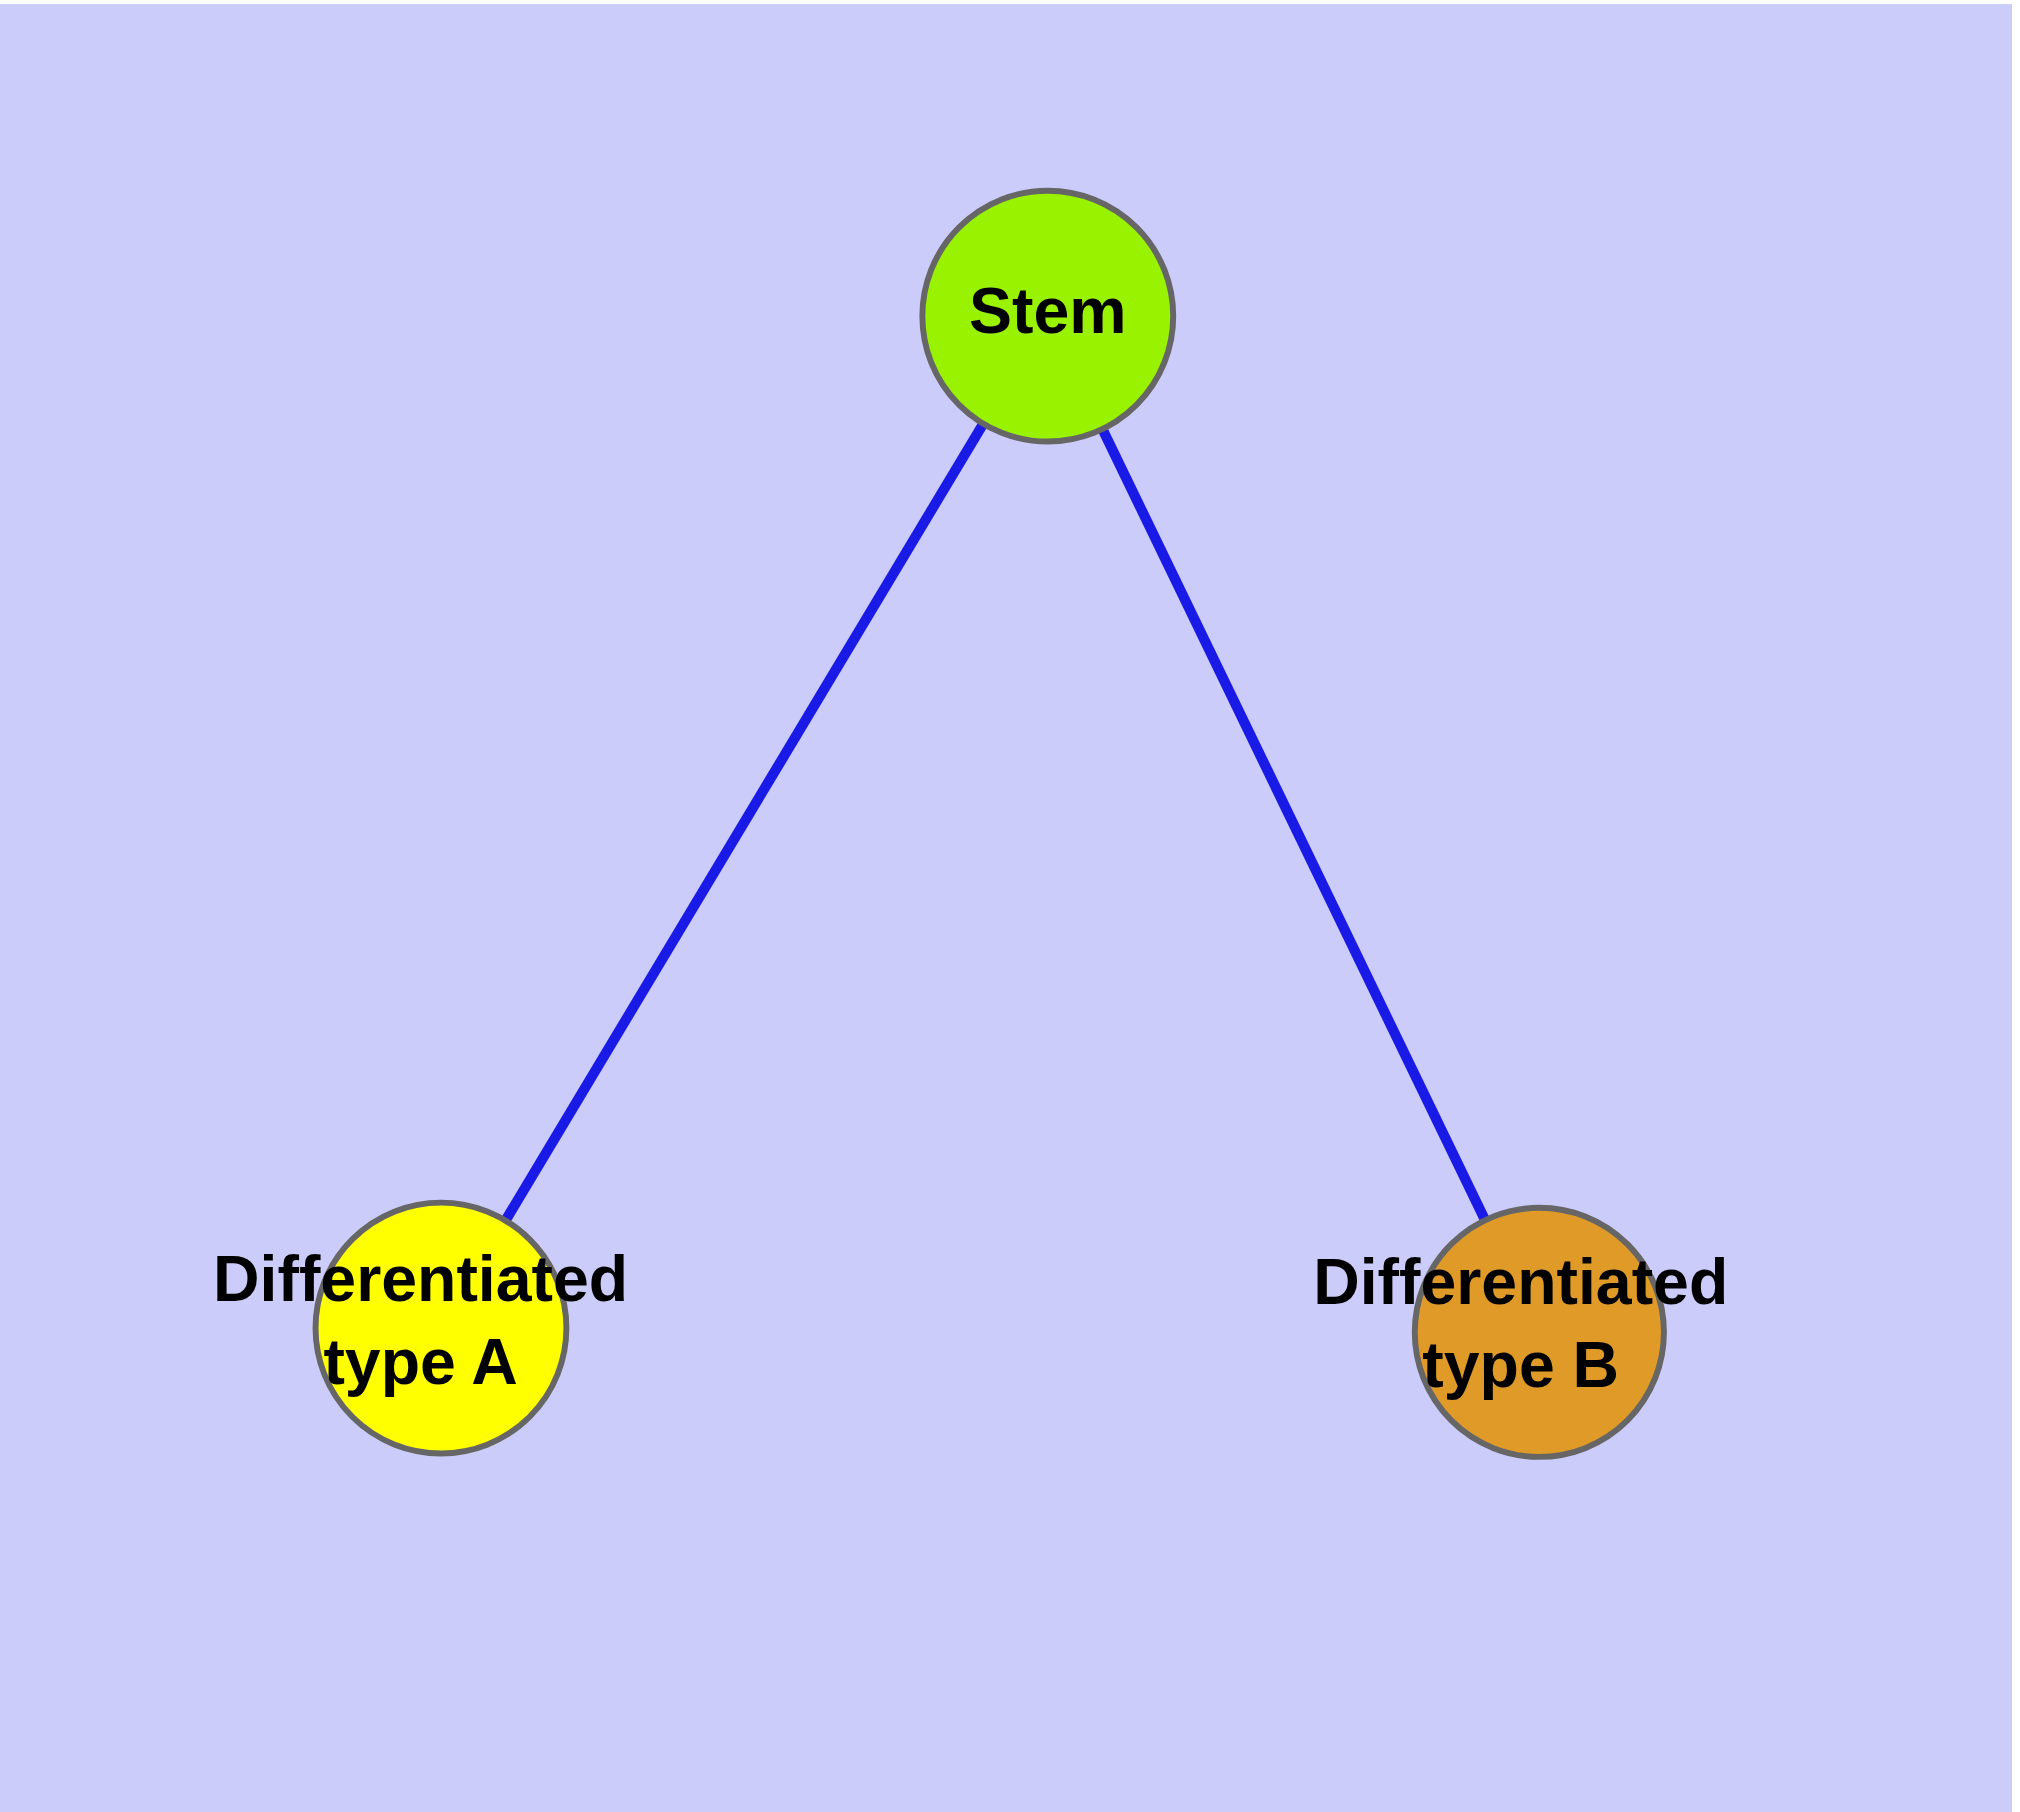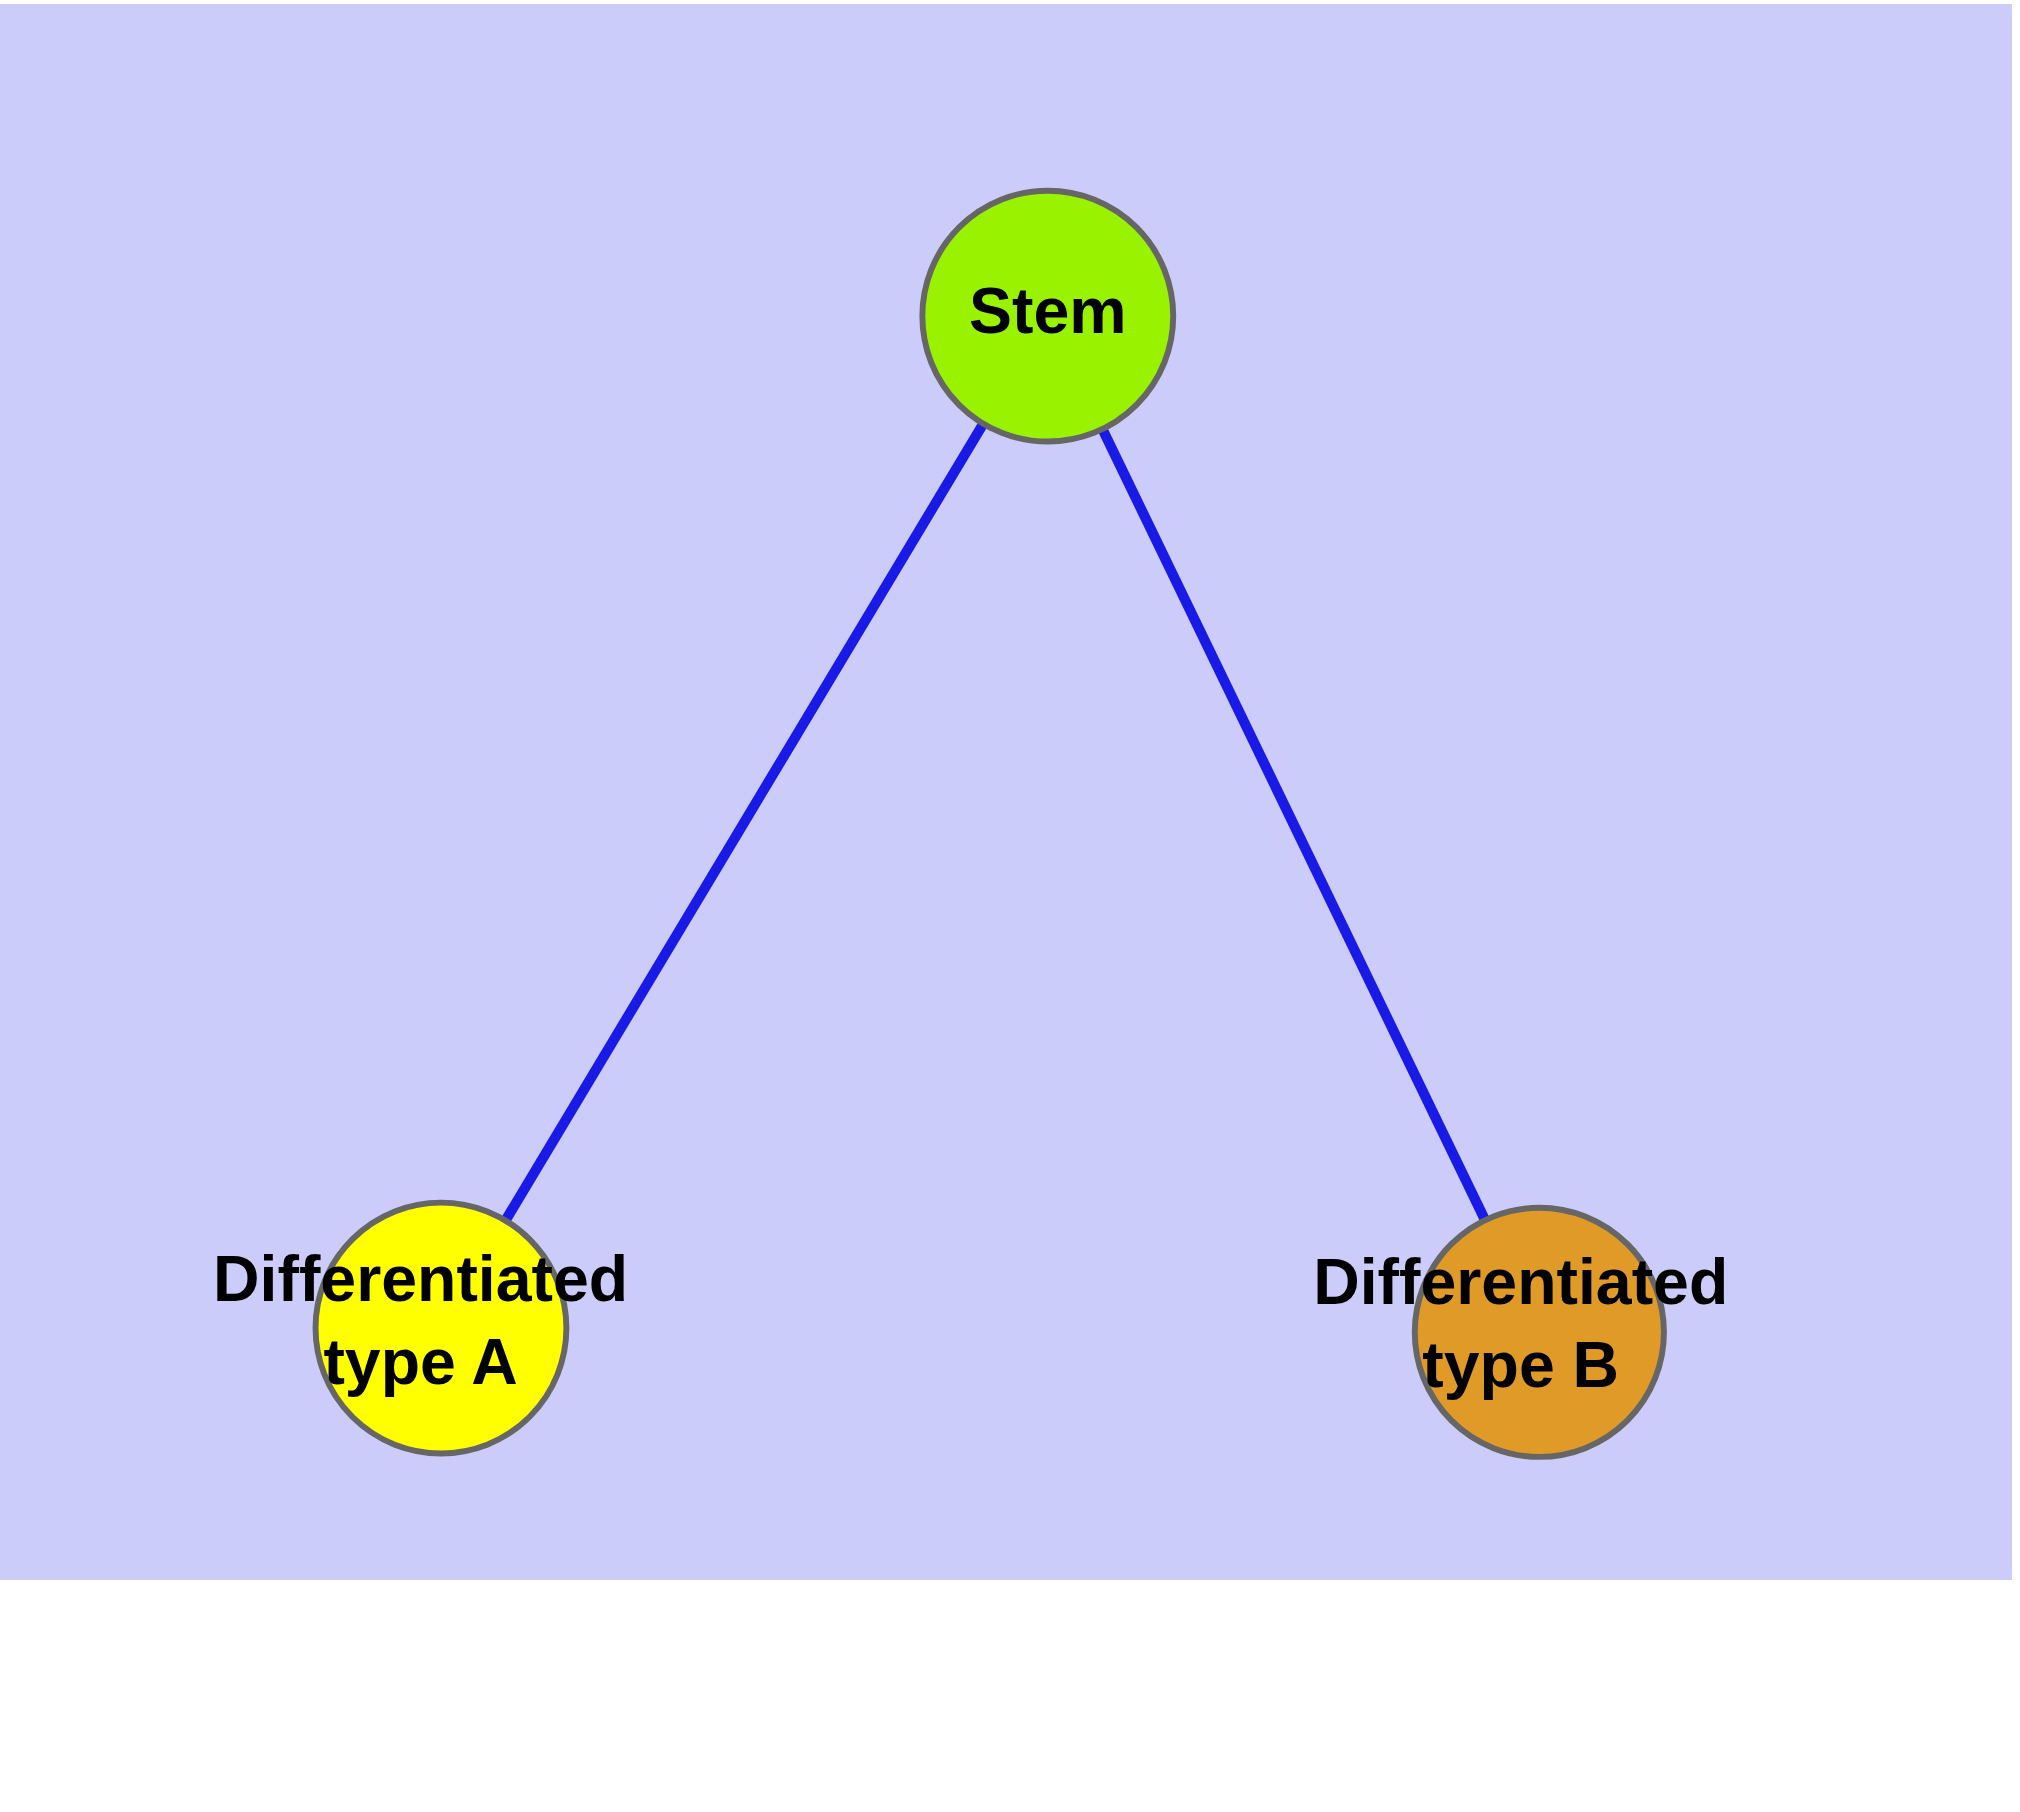--- a/index.html
+++ b/index.html
@@ -4,21 +4,21 @@
 <title>Cell differentiation graph</title>
 <style>
   html, body {
     margin: 0;
     padding: 0;
     background: #ffffff;
   }
   #canvas {
     position: relative;
     width: 2021px;
-    height: 1580px;
+    height: 1812px;
     background: #ffffff;
     overflow: hidden;
     font-family: "Liberation Sans", sans-serif;
   }
   #plot-area {
     position: absolute;
     left: 0px;
     top: 4.2px;
     width: 2012px;
     height: 1808px;

